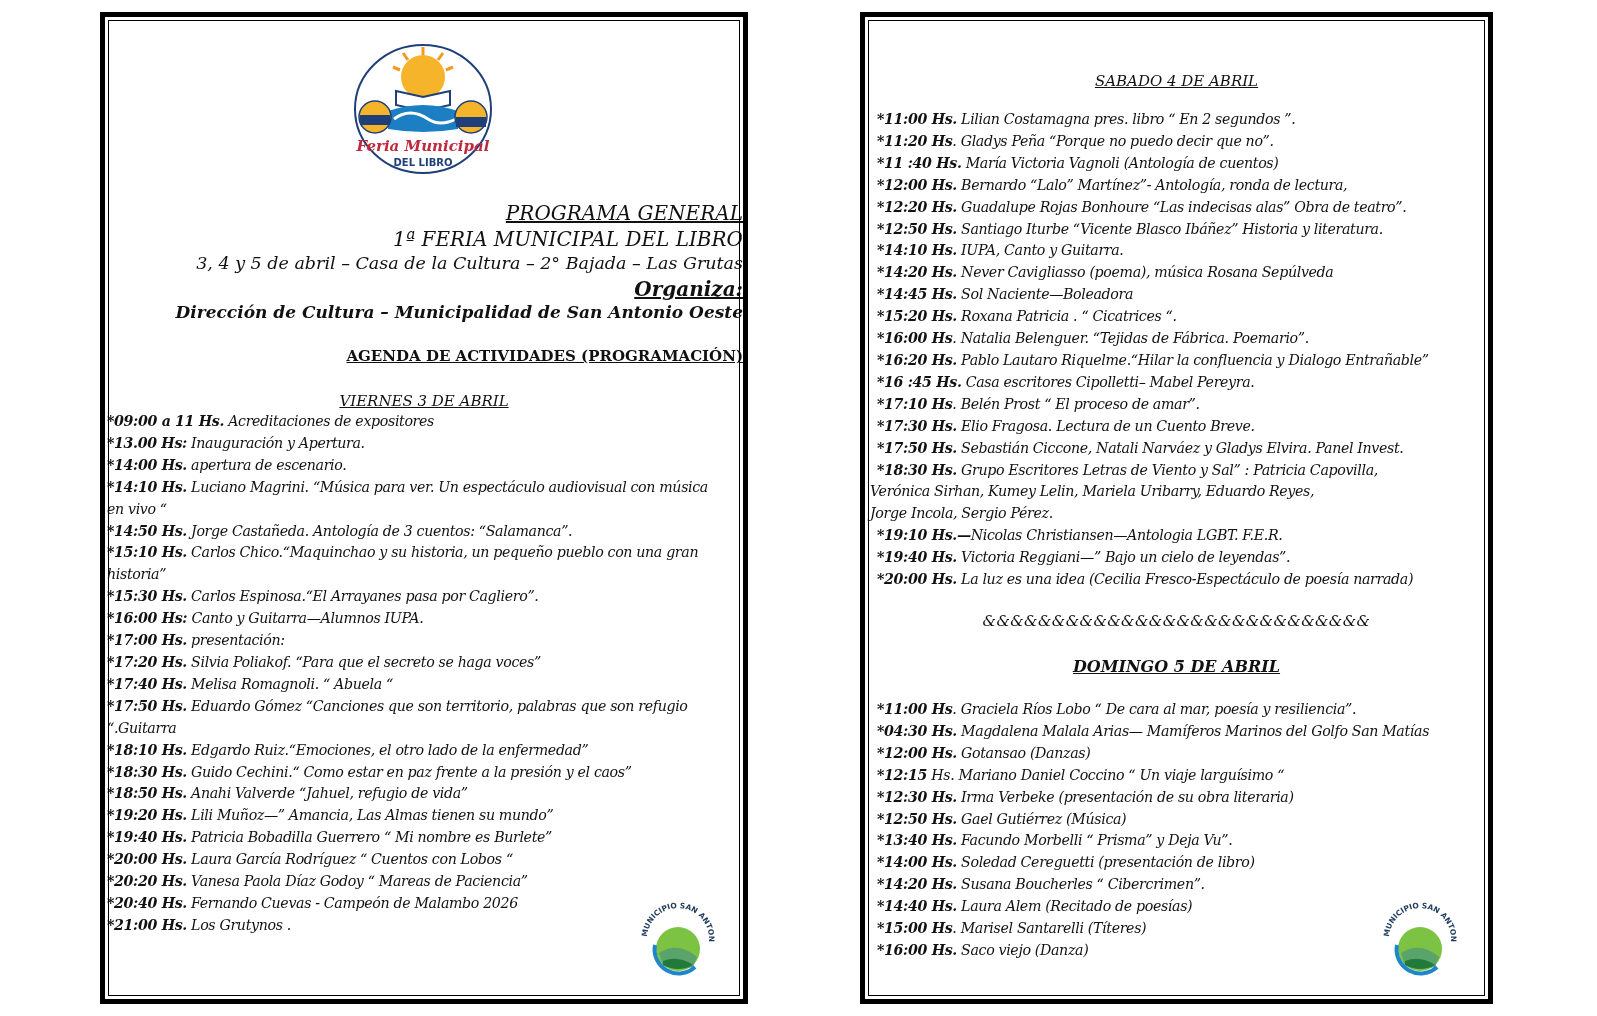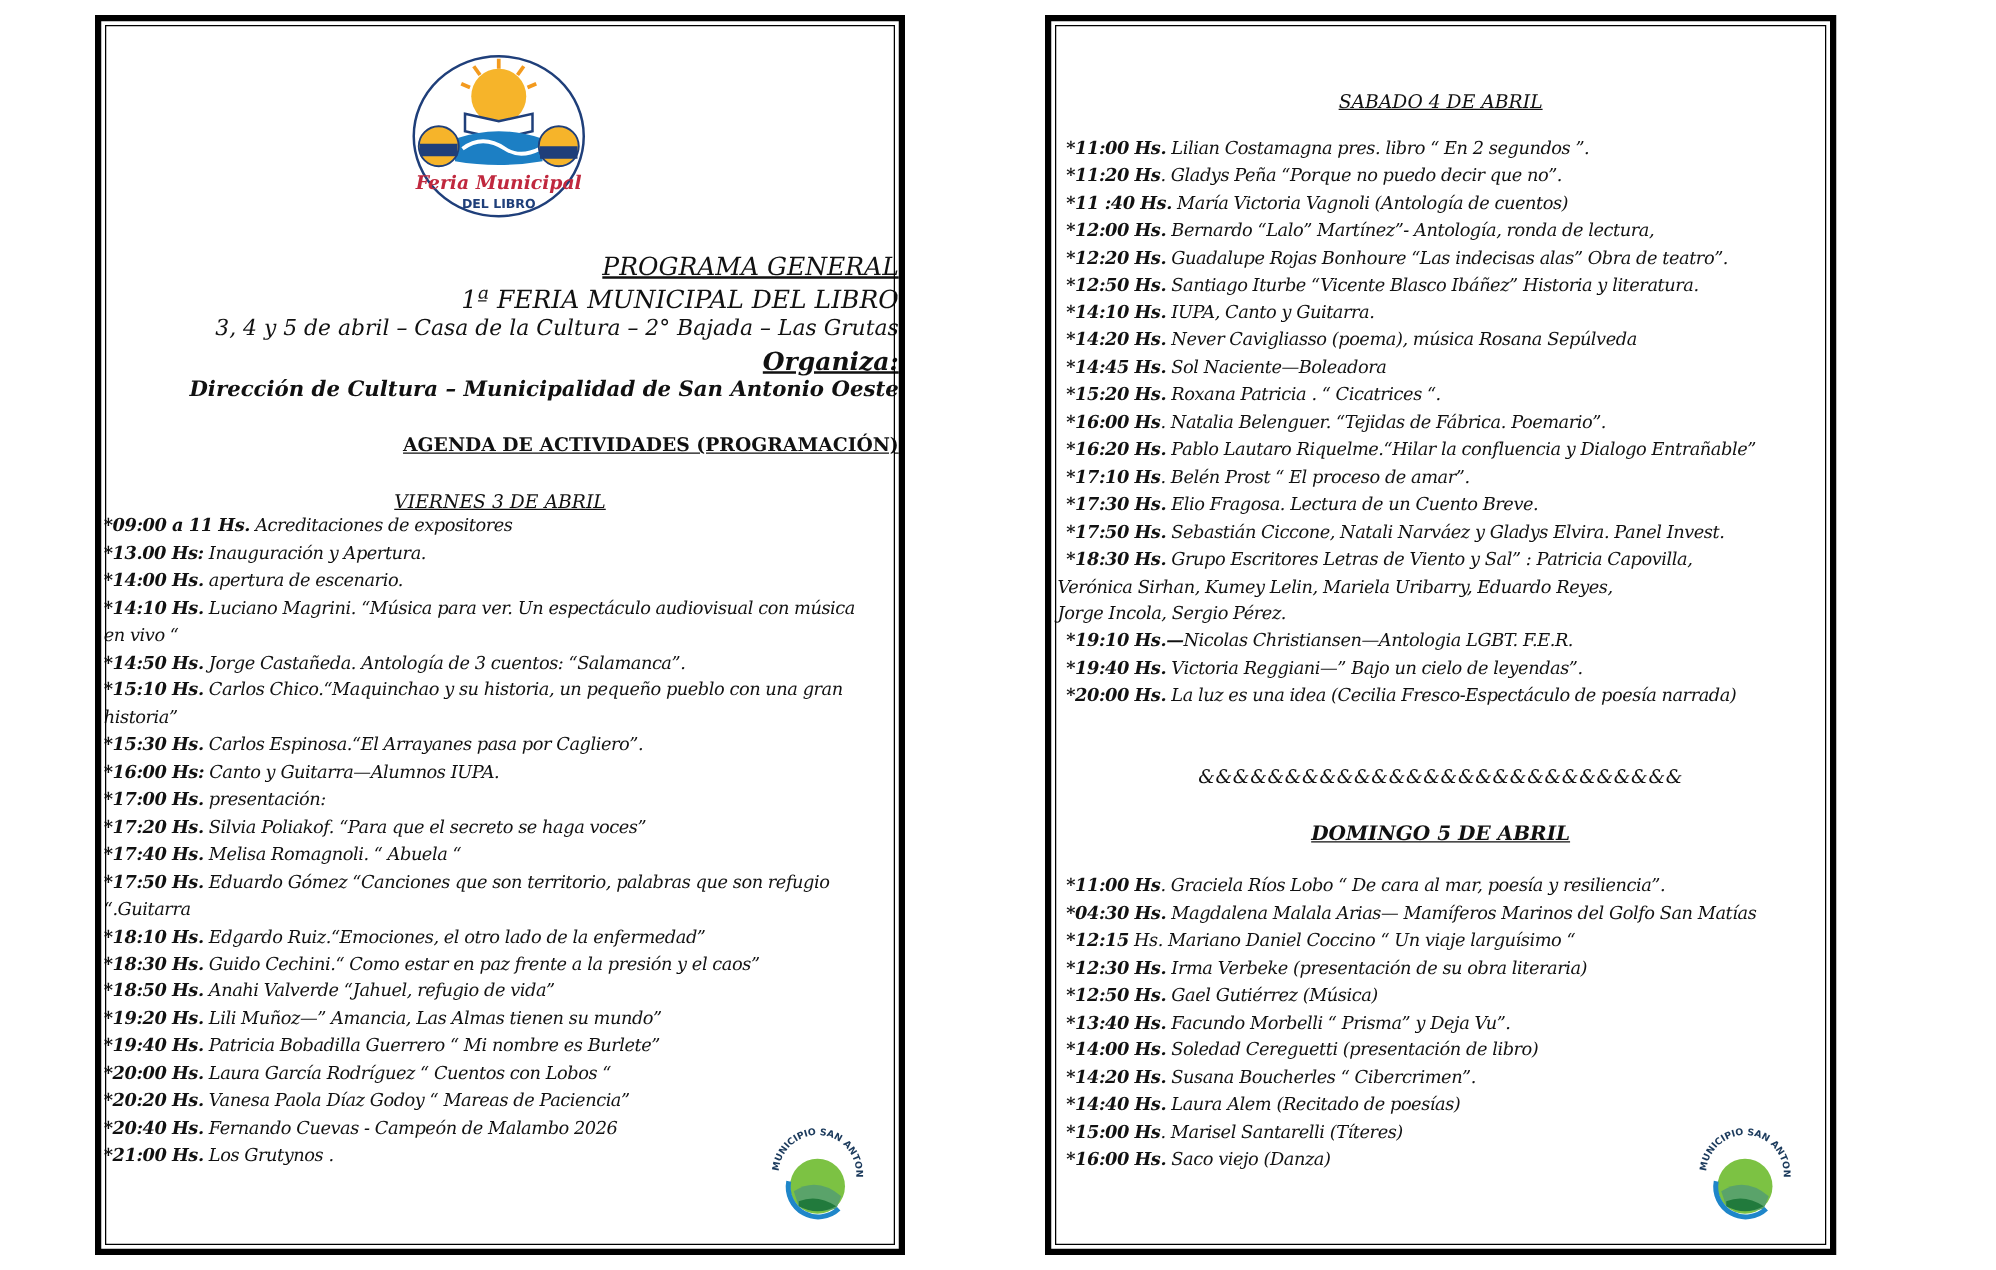--- a/index.html
+++ b/index.html
@@ -1,18 +1,18 @@
 <!DOCTYPE html>
 <html><head>
 <meta charset="utf-8">
 <style>
   html, body { margin:0; padding:0; background:#ffffff; }
   body { width:1597px; height:1016px; position:relative; overflow:hidden;
          font-family:"DejaVu Serif", "Liberation Serif", serif; color:#111; }
-  .page { position:absolute; box-sizing:border-box; border:5px solid #000; background:#fff; }
+  .page { position:absolute; box-sizing:border-box; border:5px solid #000; background:#fff;margin-left:24px; }
   .page::after { content:""; position:absolute; left:3px; top:3px; right:3px; bottom:3px;
                  border:1.5px solid #000; pointer-events:none; }
   #page-left  { left:76px;  top:12px; width:648px; height:992px; }
   #page-right { left:836px; top:12px; width:633px; height:992px; }
 
   .logo-wrap { position:absolute; left:243px; top:22px; width:150px; height:140px; }
   .center { text-align:right; font-style:italic; }
   .hdr { position:absolute; left:0; right:0; }
   .u { text-decoration:underline; }
   .t1 { top:184px; font-size:20px; }
@@ -127,37 +127,39 @@
       <div class="row"><span class="time">*11 :40  Hs.</span><span> María Victoria Vagnoli (Antología de cuentos)</span></div>
       <div class="row"><span class="time">*12:00 Hs.</span><span> Bernardo “Lalo” Martínez”- Antología, ronda de lectura,</span></div>
       <div class="row"><span class="time">*12:20 Hs.</span><span> Guadalupe Rojas Bonhoure “Las indecisas alas” Obra de teatro”.</span></div>
       <div class="row"><span class="time">*12:50 Hs.</span><span> Santiago Iturbe “Vicente Blasco Ibáñez” Historia y literatura.</span></div>
       <div class="row"><span class="time">*14:10 Hs.</span><span> IUPA, Canto y Guitarra.</span></div>
       <div class="row"><span class="time">*14:20 Hs.</span><span> Never Cavigliasso (poema), música Rosana Sepúlveda</span></div>
       <div class="row"><span class="time">*14:45 Hs.</span><span> Sol Naciente—Boleadora</span></div>
       <div class="row"><span class="time">*15:20 Hs.</span><span> Roxana Patricia . “ Cicatrices “.</span></div>
       <div class="row"><span class="time">*16:00 Hs</span><span>. Natalia Belenguer. “Tejidas de Fábrica. Poemario”.</span></div>
       <div class="row"><span class="time">*16:20  Hs.</span><span> Pablo Lautaro Riquelme.“Hilar la confluencia y Dialogo Entrañable”</span></div>
+      <div class="row"><span class="time">*16 :45 Hs.</span><span> Casa escritores Cipolletti– Mabel Pereyra.</span></div>
       <div class="row"><span class="time">*17:10 Hs</span><span>. Belén Prost “ El proceso de amar”.</span></div>
       <div class="row"><span class="time">*17:30 Hs.</span><span> Elio Fragosa. Lectura de un Cuento Breve.</span></div>
       <div class="row"><span class="time">*17:50 Hs.</span><span> Sebastián Ciccone, Natali Narváez y Gladys Elvira. Panel Invest.</span></div>
       <div class="row"><span class="time">*18:30 Hs.</span><span> Grupo Escritores Letras de Viento y Sal” : Patricia Capovilla,</span></div>
       <div class="row cont"><span>Verónica Sirhan, Kumey Lelin, Mariela Uribarry, Eduardo Reyes,</span></div>
       <div class="row cont"><span>Jorge Incola, Sergio Pérez.</span></div>
       <div class="row"><span class="time">*19:10 Hs.—</span><span>Nicolas Christiansen—Antologia LGBT. F.E.R.</span></div>
       <div class="row"><span class="time">*19:40 Hs.</span><span> Victoria Reggiani—” Bajo un cielo de leyendas”.</span></div>
       <div class="row"><span class="time">*20:00 Hs.</span><span> La luz es una idea (Cecilia Fresco-Espectáculo de poesía narrada)</span></div>
     </div>
 
   <div class="amp">&amp;&amp;&amp;&amp;&amp;&amp;&amp;&amp;&amp;&amp;&amp;&amp;&amp;&amp;&amp;&amp;&amp;&amp;&amp;&amp;&amp;&amp;&amp;&amp;&amp;&amp;&amp;&amp;</div>
 
   <div class="day day-b" style="top:640px;">DOMINGO 5 DE ABRIL</div>
   <div class="list" id="right-list2">
       <div class="row"><span class="time">*11:00 Hs</span><span>. Graciela Ríos Lobo “ De cara al mar, poesía y resiliencia”.</span></div>
       <div class="row"><span class="time">*04:30 Hs.</span><span> Magdalena Malala Arias— Mamíferos Marinos del Golfo San Matías</span></div>
+      <div class="row"><span class="time">*12:00 Hs.</span><span> Gotansao (Danzas)</span></div>
       <div class="row"><span class="time">*12:15</span><span> Hs. Mariano Daniel  Coccino  “ Un viaje larguísimo “</span></div>
       <div class="row"><span class="time">*12:30 Hs.</span><span> Irma Verbeke (presentación de su obra literaria)</span></div>
       <div class="row"><span class="time">*12:50 Hs.</span><span> Gael Gutiérrez (Música)</span></div>
       <div class="row"><span class="time">*13:40 Hs.</span><span> Facundo Morbelli  “ Prisma”  y Deja Vu”.</span></div>
       <div class="row"><span class="time">*14:00 Hs.</span><span> Soledad Cereguetti (presentación de libro)</span></div>
       <div class="row"><span class="time">*14:20 Hs.</span><span> Susana Boucherles “ Cibercrimen”.</span></div>
       <div class="row"><span class="time">*14:40 Hs.</span><span> Laura Alem (Recitado de poesías)</span></div>
       <div class="row"><span class="time">*15:00 Hs</span><span>. Marisel Santarelli (Títeres)</span></div>
       <div class="row"><span class="time">*16:00 Hs.</span><span> Saco viejo (Danza)</span></div>
     </div>

